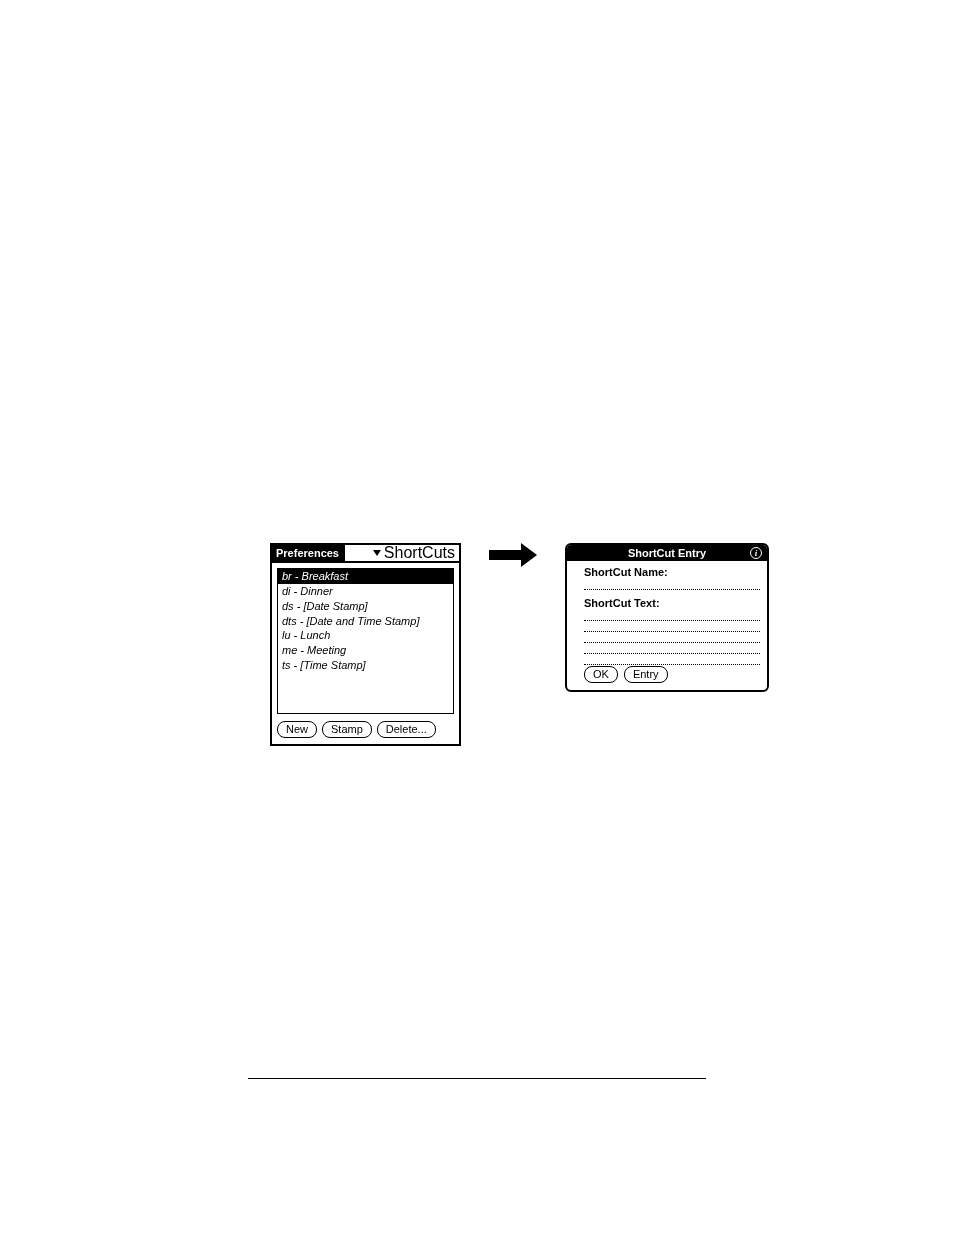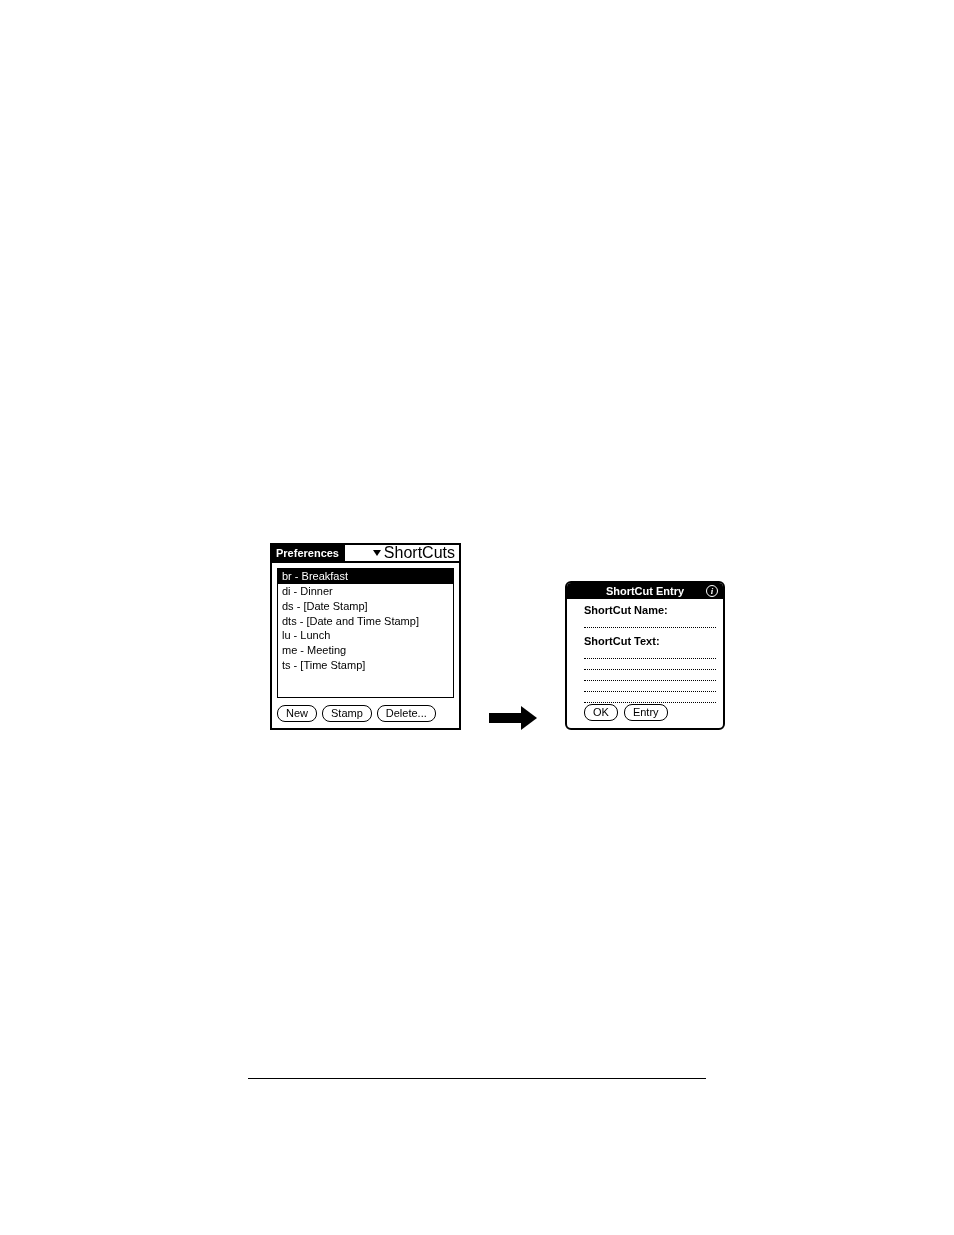--- a/index.html
+++ b/index.html
@@ -8,21 +8,21 @@
       height: 1235px;
       background: #fff;
       font-family: Arial, Helvetica, sans-serif;
       position: relative;
     }
     .figure-area {
       position: absolute;
       top: 543px;
       left: 270px;
       display: flex;
-      align-items: flex-end;
+      align-items: flex-start;
       gap: 28px;
     }
     
     .prefs-window {
       width: 191px;
       border: 2px solid #000;
       background: #fff;
     }
     .prefs-titlebar {
       display: flex;
@@ -51,24 +51,25 @@
     .tri-down {
       width: 0; height: 0;
       border-left: 4px solid transparent;
       border-right: 4px solid transparent;
       border-top: 6px solid #000;
       display: inline-block;
     }
     .prefs-listbox {
       margin: 5px 5px 3px 5px;
       border: 1.5px solid #000;
-      height: 130px;
+      height: 146px;
       font-size: 11px;
       line-height: 1.35;
       overflow: hidden;
+      font-style: italic;
     }
     .list-item {
       padding: 0 4px;
       white-space: nowrap;
     }
     .list-item.selected {
       background: #000;
       color: #fff;
     }
     .prefs-buttons {
@@ -96,21 +97,21 @@
       background: #000;
     }
     .arrow-head {
       width: 0; height: 0;
       border-top: 12px solid transparent;
       border-bottom: 12px solid transparent;
       border-left: 16px solid #000;
     }
     
     .entry-dialog {
-      width: 160px;
+      width: 204px;
       border: 2px solid #000;
       border-radius: 6px;
       background: #fff;
       overflow: hidden;
     }
     .entry-titlebar {
       background: #000;
       color: #fff;
       font-weight: bold;
       font-size: 11px;

